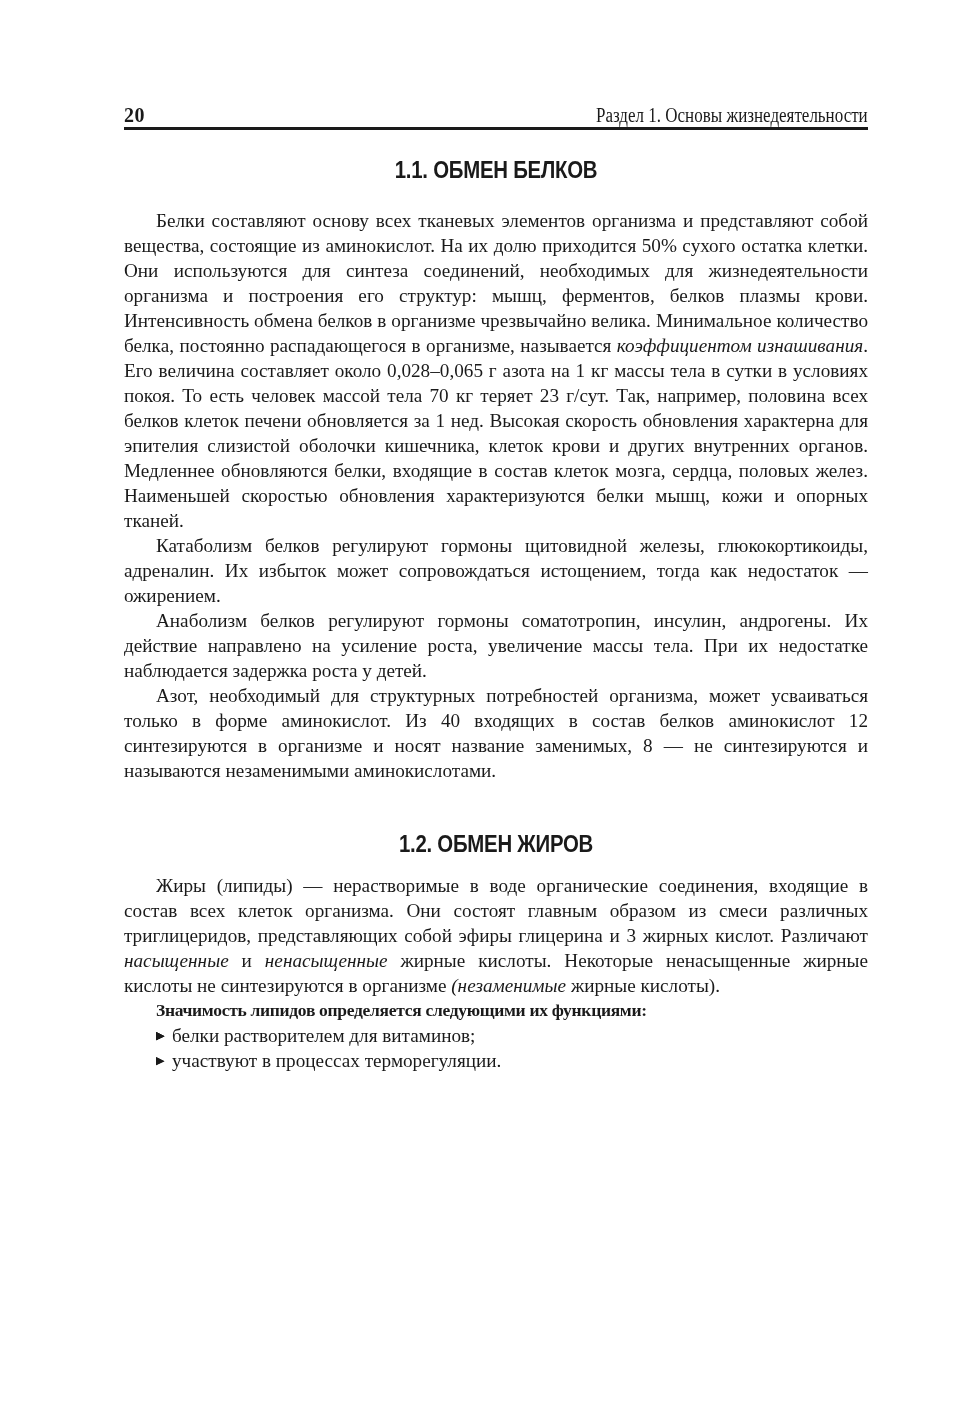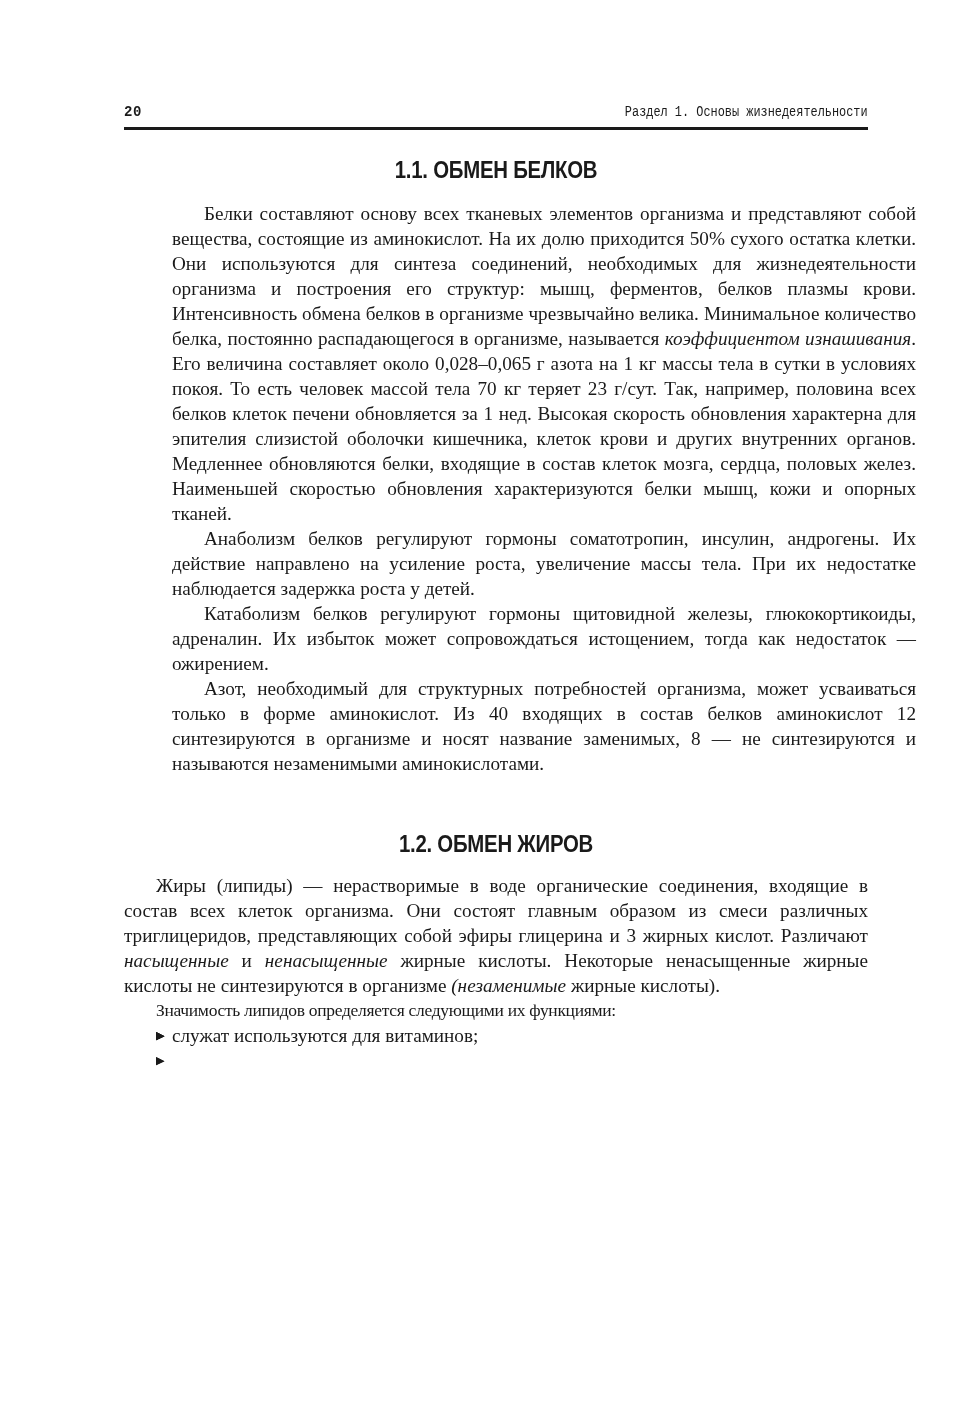--- a/index.html
+++ b/index.html
@@ -1,63 +1,63 @@
 <!DOCTYPE html>
 <html><head>
 <meta charset="utf-8">
 <style>
   html, body { margin:0; padding:0; background:#ffffff; }
   body { width:974px; height:1417px; position:relative; overflow:hidden; color:#1a1a1a; }
   .page { position:absolute; left:124px; top:0; width:744px; }
   .running-head { position:absolute; top:104px; left:0; width:744px; height:24px;
-    font-family:Liberation Mono, monospace; font-size:14px; }
+    font-family:Liberation Serif, serif; font-size:20px; }
   .page-num { position:absolute; left:0; top:0; font-weight:bold; letter-spacing:0.5px; }
   .section-title { position:absolute; right:0; top:0; transform:scaleX(0.85); transform-origin:right; }
   .head-rule { position:absolute; top:127px; left:0; width:744px; height:3px; background:#1a1a1a; }
   h2 { font-family:"Liberation Sans", sans-serif; font-weight:bold; font-size:24px;
        text-align:center; margin:0; position:absolute; left:0; width:744px;
        transform:scaleX(0.85); letter-spacing:-0.3px; }
   .body-text { font-family:"Liberation Serif", serif; font-size:19.2px; line-height:25px;
        text-align:justify; position:absolute; left:0; width:744px; }
   .body-text p { margin:0; text-indent:32px; }
   em { font-style:italic; }
   strong { font-weight:normal; }
-  .lead { text-indent:32px; font-weight:normal; font-size:17.5px; letter-spacing:-0.3px; }
+  .lead { text-indent:32px; font-weight:bold; font-size:17.5px; letter-spacing:-0.3px; }
   ul.bullets { list-style:none; margin:0; padding:0; }
   ul.bullets li { position:relative; padding-left:16px; margin-left:32px; }
   ul.bullets li .marker { position:absolute; left:0; top:0; font-size:11px; line-height:25px; }
 </style>
 </head>
 <body>
 
 <div class="page">
 
   <div class="running-head">
     <span class="page-num">20</span>
     <span class="section-title">Раздел 1. Основы жизнедеятельности</span>
   </div>
   <div class="head-rule"></div>
 
   <h2 style="top:156px;">1.1. ОБМЕН БЕЛКОВ</h2>
 
-  <div class="body-text" style="top:201px;margin-left:48px;">
+  <div class="body-text" style="top:208px;">
     <p><span>Белки составляют основу всех тканевых элементов организма и представляют собой вещества, состоящие из аминокислот. На их долю приходится 50% сухого остатка клетки. Они используются для синтеза соединений, необходимых для жизнедеятельности организма и построения его структур: мышц, ферментов, белков плазмы крови. Интенсивность обмена белков в организме чрезвычайно велика. Минимальное количество белка, постоянно распадающегося в организме, называется </span><em>коэффициентом изнашивания</em><span>. Его величина составляет около 0,028–0,065 г азота на 1 кг массы тела в сутки в условиях покоя. То есть человек массой тела 70 кг теряет 23 г/сут. Так, например, половина всех белков клеток печени обновляется за 1 нед. Высокая скорость обновления характерна для эпителия слизистой оболочки кишечника, клеток крови и других внутренних органов. Медленнее обновляются белки, входящие в состав клеток мозга, сердца, половых желез. Наименьшей скоростью обновления характеризуются белки мышц, кожи и опорных тканей.</span></p>
+    <p>Катаболизм белков регулируют гормоны щитовидной железы, глюкокортикоиды, адреналин. Их избыток может сопровождаться истощением, тогда как недостаток — ожирением.</p>
     <p>Анаболизм белков регулируют гормоны соматотропин, инсулин, андрогены. Их действие направлено на усиление роста, увеличение массы тела. При их недостатке наблюдается задержка роста у детей.</p>
-    <p>Катаболизм белков регулируют гормоны щитовидной железы, глюкокортикоиды, адреналин. Их избыток может сопровождаться истощением, тогда как недостаток — ожирением.</p>
     <p>Азот, необходимый для структурных потребностей организма, может усваиваться только в форме аминокислот. Из 40 входящих в состав белков аминокислот 12 синтезируются в организме и носят название заменимых, 8 — не синтезируются и называются незаменимыми аминокислотами.</p>
   </div>
 
   <h2 style="top:830px;">1.2. ОБМЕН ЖИРОВ</h2>
 
   <div class="body-text" style="top:873px;">
     <p><strong>Жиры</strong><span> (липиды) — нерастворимые в воде органические соединения, входящие в состав всех клеток организма. Они состоят главным образом из смеси различных триглицеридов, представляющих собой эфиры глицерина и 3 жирных кислот. Различают </span><em>насыщенные</em><span> и </span><em>ненасыщенные</em><span> жирные кислоты. Некоторые ненасыщенные жирные кислоты не синтезируются в организме </span><em>(незаменимые</em><span> жирные кислоты).</span></p>
     <p class="lead">Значимость липидов определяется следующими их функциями:</p>
     <ul class="bullets">
       <li><span class="marker">▶</span></li>
       <li><span class="marker">▶</span></li>
       <li><span class="marker">▶</span></li>
-      <li><span class="marker">▶</span><span>служат используются для витаминов;</span></li>
+      <li><span class="marker">▶</span><span>белки растворителем для витаминов;</span></li>
       <li><span class="marker">▶</span></li>
-      <li><span class="marker">▶</span></li>
+      <li><span class="marker">▶</span><span>участвуют в процессах терморегуляции.</span></li>
     </ul>
   </div>
 
 </div>
 
 </body></html>

